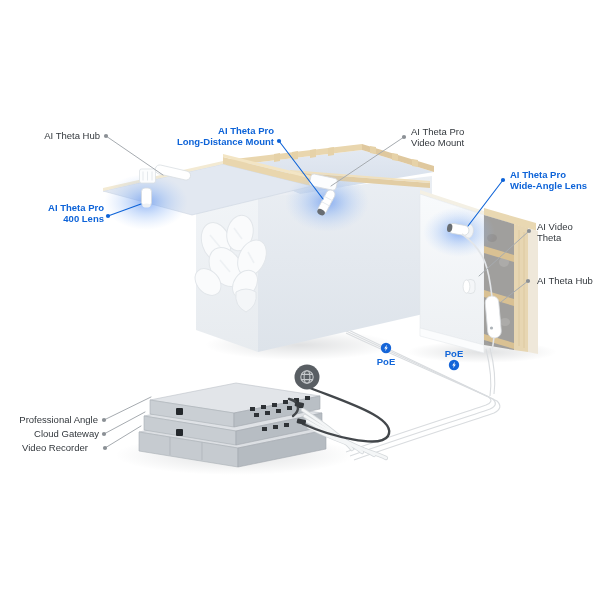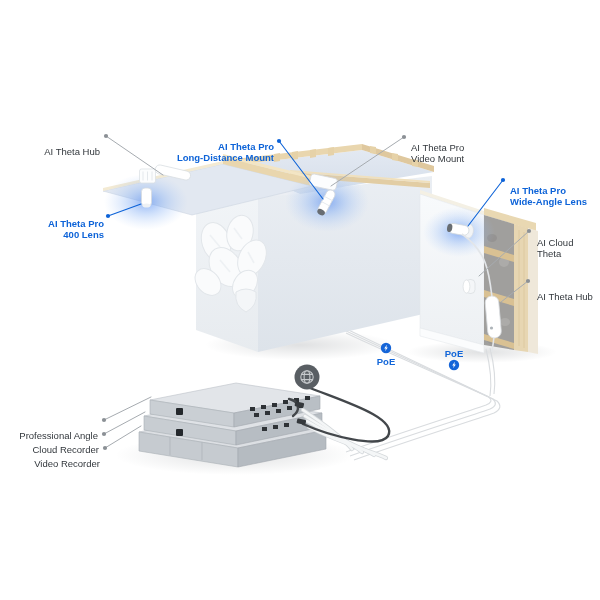--- a/index.html
+++ b/index.html
@@ -1,19 +1,19 @@
 <!DOCTYPE html>
 <html><head>
 <meta charset="utf-8">
 <style>
   html,body{margin:0;padding:0;background:#fff;}
   #stage{position:relative;width:600px;height:600px;background:#ffffff;overflow:hidden;
          font-family:"Liberation Sans", sans-serif;}
   #scene{position:absolute;inset:0;}
-  .lbl{position:absolute;font-size:9.5px;line-height:11px;letter-spacing:0;white-space:nowrap;margin-top:16px;}
+  .lbl{position:absolute;font-size:9.5px;line-height:11px;letter-spacing:0;white-space:nowrap;}
   .lbl.blue{color:#0d63d8;font-weight:700;}
   .lbl.dark{color:#32373c;font-weight:500;}
   .ta-r{text-align:right;}
   .ta-c{text-align:center;}
   .lbl span{display:block;}
   .poe{position:absolute;font-size:9.5px;font-weight:700;color:#1266d9;}
 </style>
 </head>
 <body>
 
@@ -283,28 +283,28 @@
   <span>AI Theta Pro</span>
   <span>Video Mount</span>
 </div>
 
 <div class="lbl blue" style="left:510px;top:169px;width:95px;">
   <span>AI Theta Pro</span>
   <span>Wide-Angle Lens</span>
 </div>
 
 <div class="lbl dark" style="left:537px;top:221px;width:60px;">
-  <span>AI Cloud</span>
+  <span>AI Video</span>
   <span>Theta</span>
 </div>
 
 <div class="lbl dark" style="left:537px;top:275px;width:70px;">AI Theta Hub</div>
 
 <div class="lbl dark ta-r" style="left:8px;top:414px;width:90px;">Professional Angle</div>
 
-<div class="lbl dark ta-r" style="left:9px;top:428px;width:90px;">Cloud Recorder</div>
-
-<div class="lbl dark ta-r" style="left:10px;top:442px;width:90px;">Video Recorder</div>
+<div class="lbl dark ta-r" style="left:9px;top:428px;width:90px;">Cloud Gateway</div>
+
+<div class="lbl dark ta-r" style="left:10px;top:442px;width:90px;text-align:center;">Video Recorder</div>
 
 <div class="poe ta-c" style="left:366px;top:356px;width:40px;text-align:center;">PoE</div>
 
 <div class="poe ta-c" style="left:434px;top:348px;width:40px;text-align:center;">PoE</div>
 </div>
 
 </body></html>

